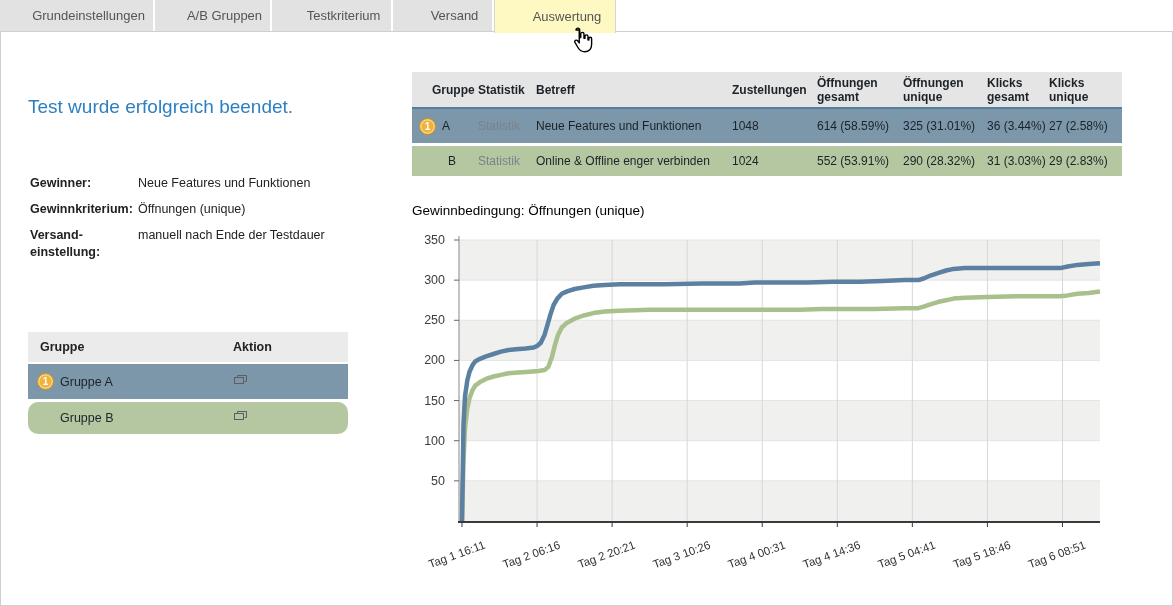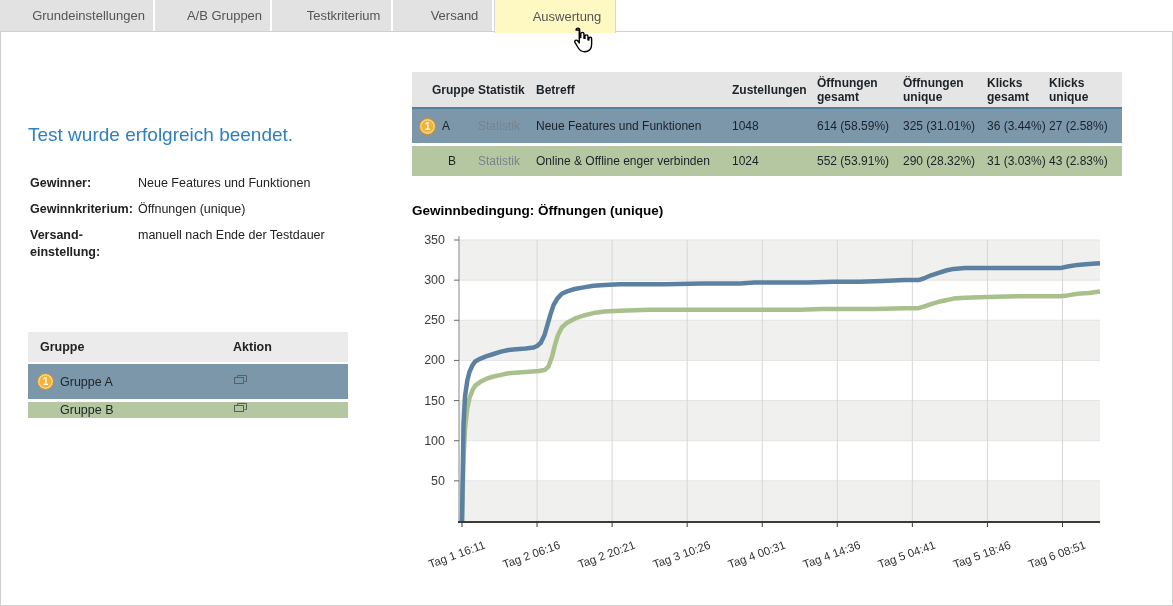--- a/index.html
+++ b/index.html
@@ -11,33 +11,33 @@
   .tab { height:31px; background:#e2e2e2; border-right:2px solid #fff; display:flex; align-items:center; justify-content:center;
          font-size:13px; color:#555; cursor:pointer;padding-left:24px; }
   .tab.active { background:#fef9c3; color:#555; height:33px; border-right:1px solid #d6d6d6; border-left:1px solid #d6d6d6; border-top:none; z-index:6; }
   .content { position:absolute; left:0; top:31px; width:1173px; height:575px; background:#fff;
              border:1px solid #cfcfcf; }
 
   
   .hand-cursor { position:absolute; left:567px; top:27px; width:26px; height:28px; z-index:9; }
 
   
-  .lp-title { position:absolute; left:28px; top:96px; font-size:19px; color:#2e7fc0;margin-top:28px; }
+  .lp-title { position:absolute; left:28px; top:96px; font-size:19px; color:#2e7fc0; }
   .info-block { position:absolute; left:30px; top:175px; width:322px; }
   .info-row { display:flex; margin-bottom:9px; }
   .info-label { width:108px; font-weight:bold; font-size:12.5px; color:#222; line-height:1.35; flex:none; }
   .info-value { font-size:12.5px; color:#222; line-height:1.35; }
   .lp-note { position:absolute; left:28px; top:264px; width:324px; font-size:12.5px; color:#222; line-height:1.45; }
 
   .group-table { position:absolute; left:28px; top:332px; width:320px; font-size:12.5px; }
   .gt-header { height:32px; background:#ebebeb; display:flex; align-items:center; font-weight:bold; color:#222; border-bottom:2px solid #fff; }
   .gt-h-gruppe { padding-left:12px; width:205px; }
   .gt-row { height:35px; display:flex; align-items:center; position:relative; margin-bottom:3px; color:#20262b; }
   .gt-row .gt-name { padding-left:32px; width:205px; }
-  .gt-row.row-b { height:16px; }
+  .gt-row.row-b { height:32px;border-radius:10px; }
 
   .medal { width:17px; height:17px; border-radius:50%; background:#efb23a; border:1px solid #cf9125;
            box-shadow: inset 0 0 0 1.5px #f7d58a; color:#fff; font-size:10px; font-weight:bold;
            display:flex; align-items:center; justify-content:center; flex:none; }
   .gt-medal { position:absolute; left:9px; top:9px; }
 
   .action-icon { display:inline-block; }
 
   
   .results { position:absolute; left:412px; top:72px; width:710px; font-size:12px; color:#1c2228; }
@@ -46,21 +46,21 @@
   .rt-header .hcell { line-height:14px; }
   .rt-header .hcell:first-child { padding-left:20px; }
   .rt-row { height:34px; margin-bottom:3px; }
   .rt-row.row-b { height:30px; }
   .gruppe-cell { display:flex; align-items:center; padding-left:7px; }
   .gruppe-cell .glabel { margin-left:6px; }
   .row-b .gruppe-cell { padding-left:30px; }
   .stat-link { color:#79838c; cursor:pointer; }
 
   
-  .chart-title { position:absolute; left:412px; top:203px; font-size:13.5px; font-weight:bold; color:#000; }
+  .chart-title { position:absolute; left:412px; top:203px; font-size:13.5px; font-weight:normal; color:#000; }
   .chart-wrap { position:absolute; left:398px; top:225px; width:775px; height:360px; overflow:hidden; }
 </style>
 </head>
 <body>
 
 <div id="app">
 
   <div class="tabbar">
     <div class="tab" style="width:155px">
         <span>Grundeinstellungen</span>
@@ -158,21 +158,21 @@
     <div class="rt-grid rt-row row-b" style="background: rgb(180, 199, 161);">
       <div class="gruppe-cell">
         <span class="glabel">B</span>
       </div>
       <div class="stat-link">Statistik</div>
       <div>Online &amp; Offline enger verbinden</div>
       <div>1024</div>
       <div>552 (53.91%)</div>
       <div>290 (28.32%)</div>
       <div>31 (3.03%)</div>
-      <div>43 (2.83%)</div>
+      <div>29 (2.83%)</div>
     </div>
   </div>
 
   <div class="chart-title">Gewinnbedingung: Öffnungen (unique)</div>
   <div class="chart-wrap">
     <svg id="chart-svg" width="775" height="358">
         <rect x="61" y="255.85714285714286" width="641" height="40.14285714285714" fill="#f0f0ef"></rect>
         <rect x="61" y="175.57142857142856" width="641" height="40.14285714285717" fill="#f0f0ef"></rect>
         <rect x="61" y="95.28571428571428" width="641" height="40.14285714285714" fill="#f0f0ef"></rect>
         <rect x="61" y="15" width="641" height="40.14285714285714" fill="#f0f0ef"></rect>

